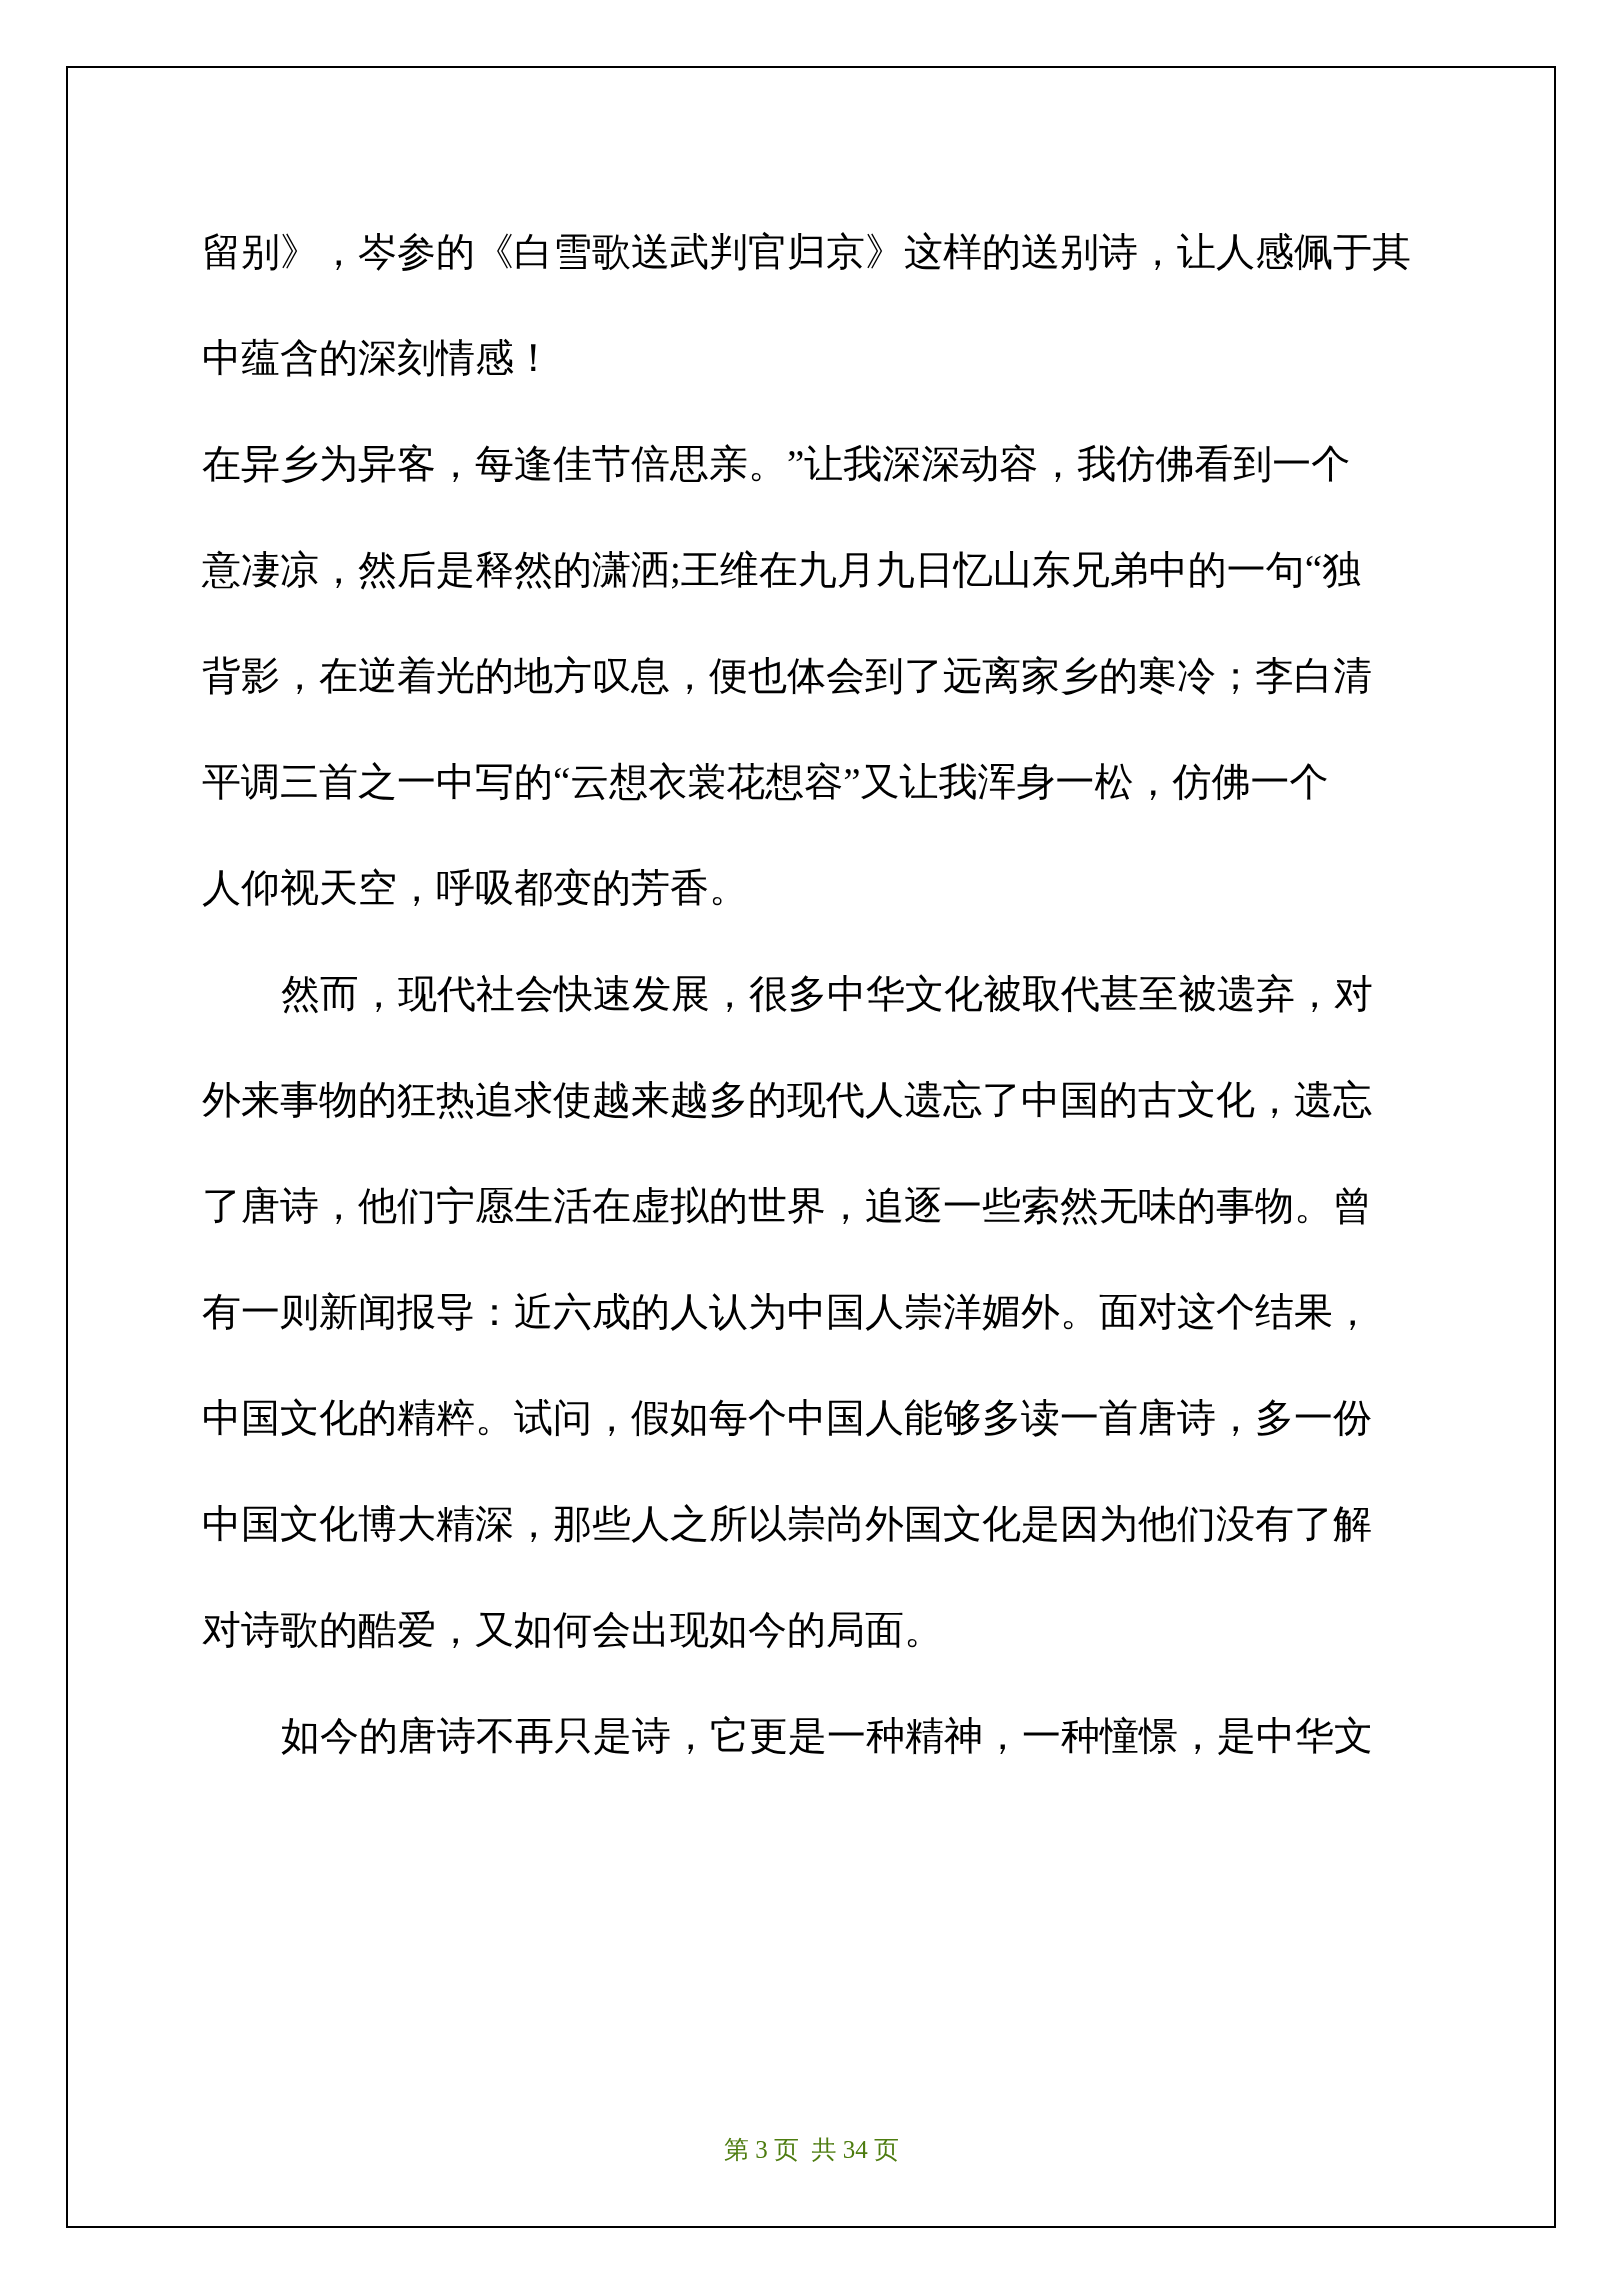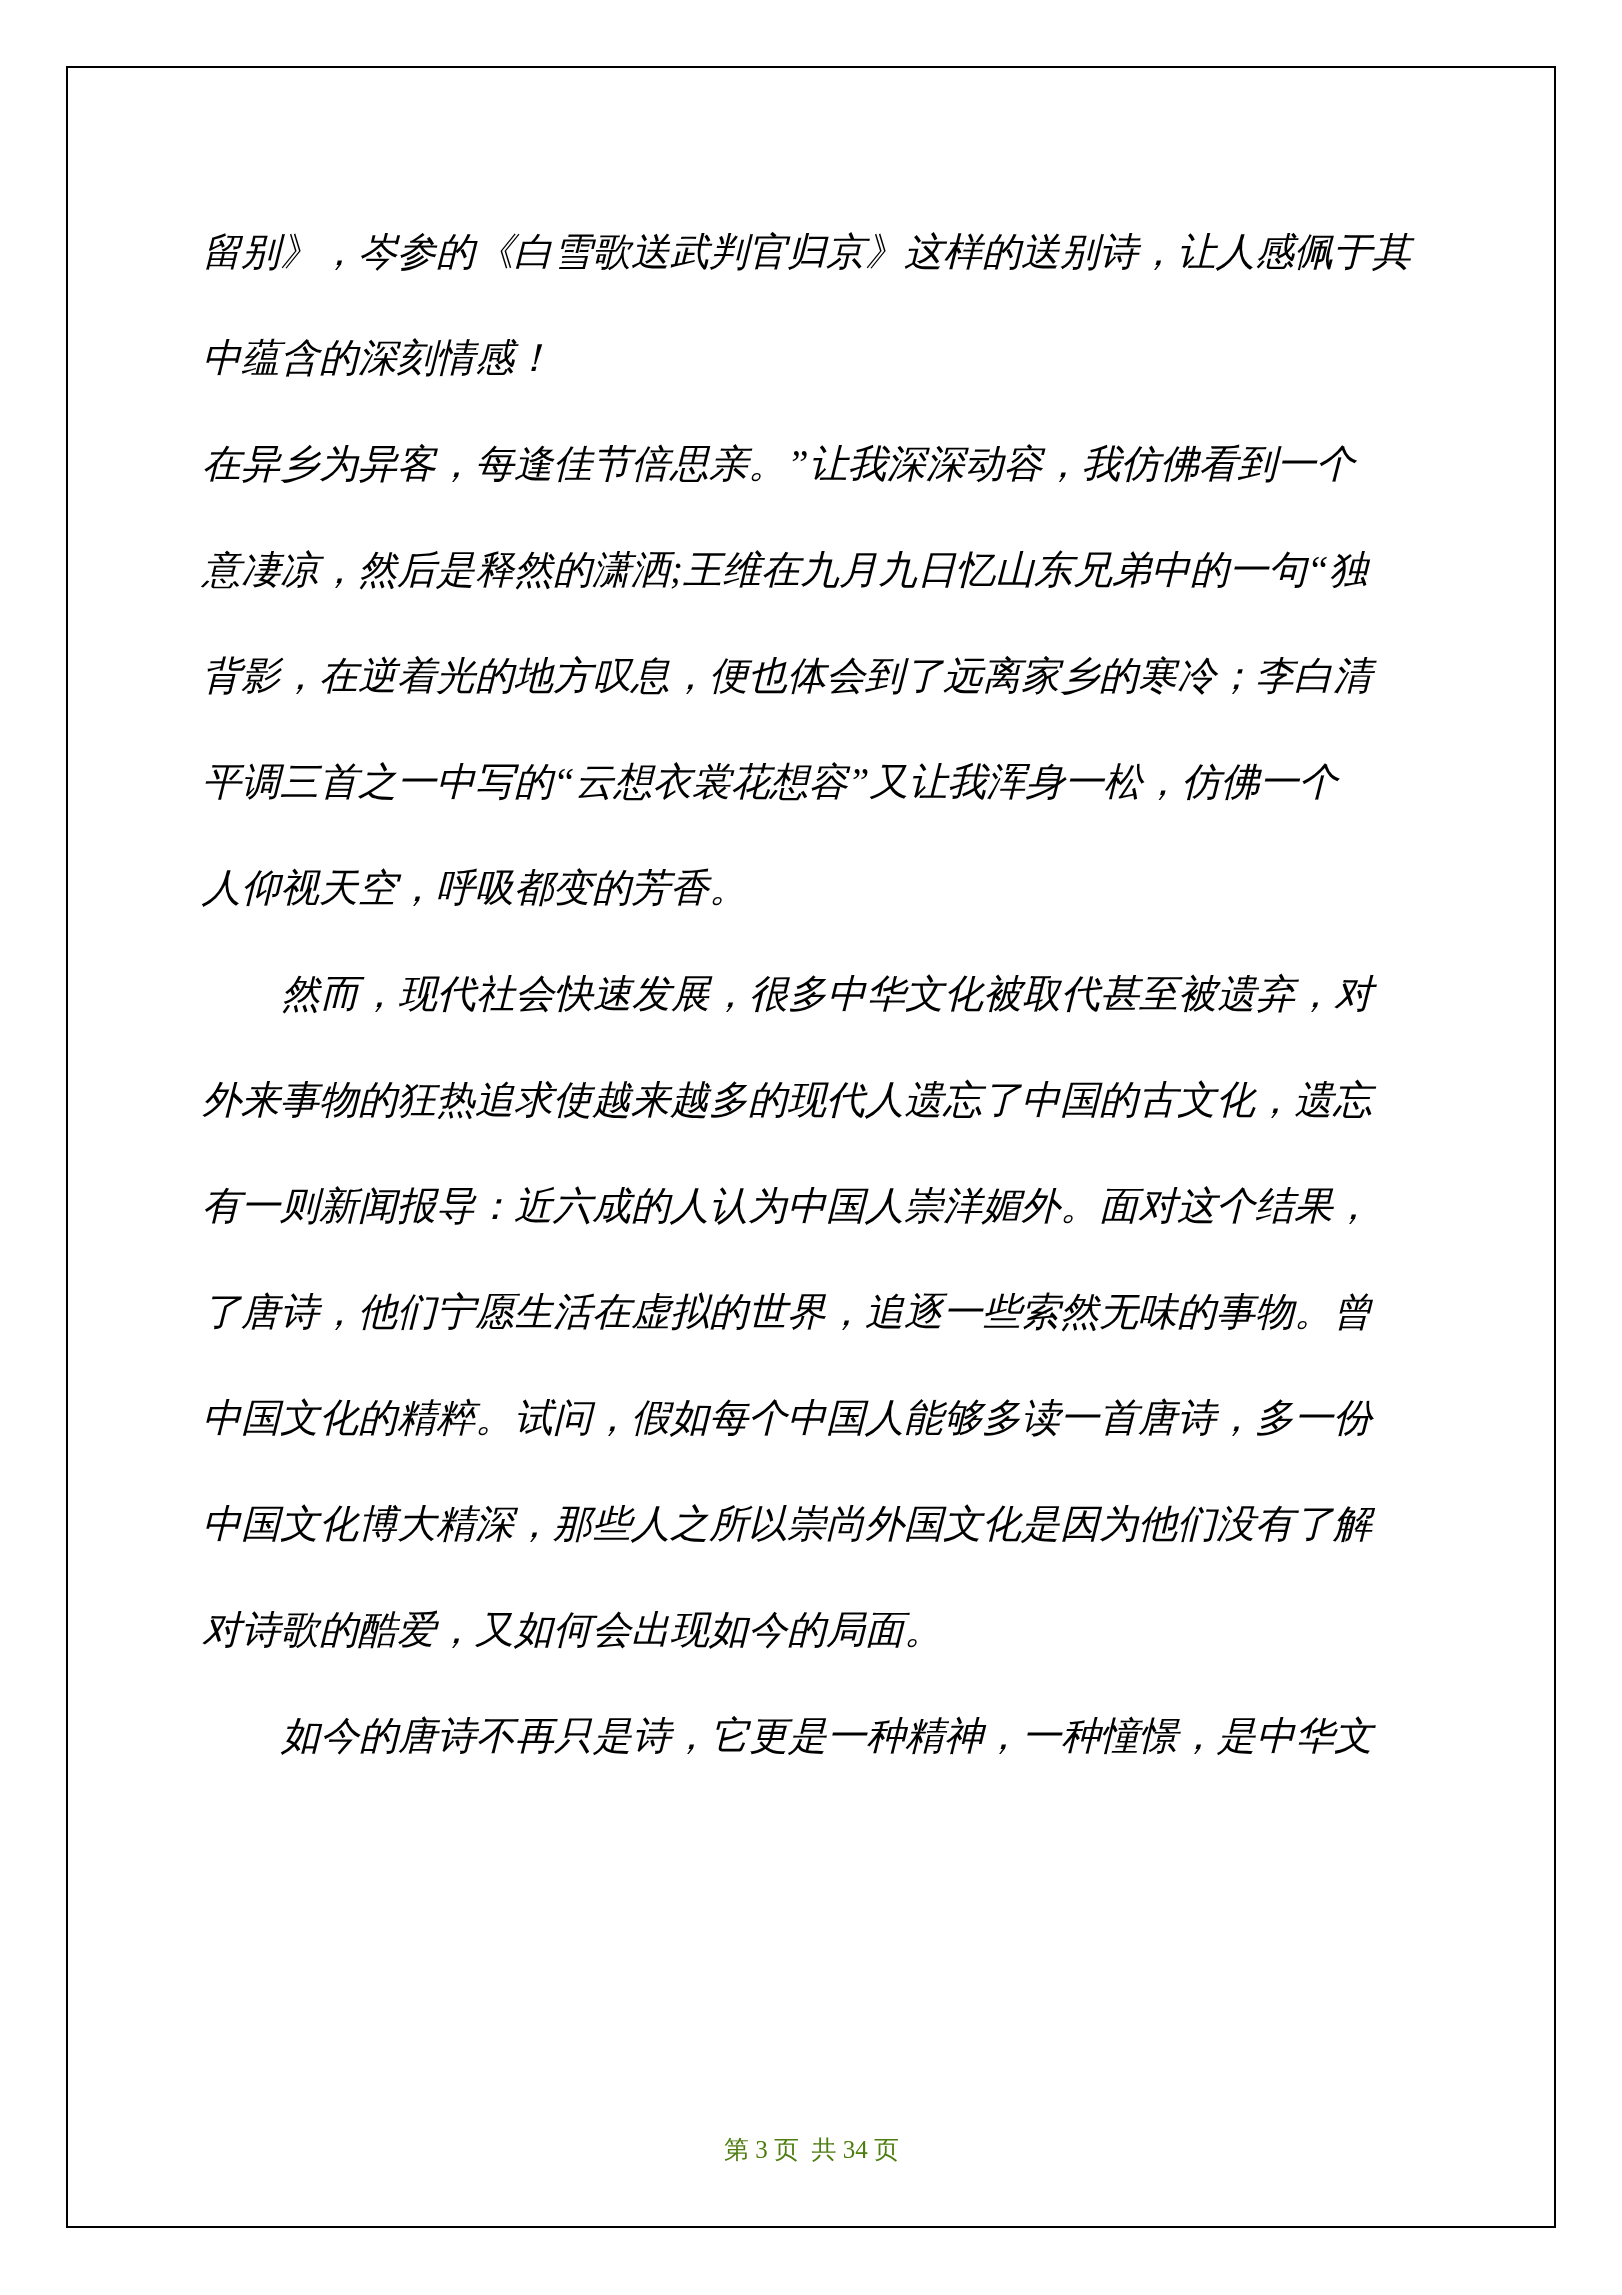--- a/index.html
+++ b/index.html
@@ -30,21 +30,20 @@
     left: 202px;
     top: 199px;
     width: 1230px;
     font-size: 39px;
     letter-spacing: 0px;
   }
   .line {
     height: 106px;
     line-height: 106px;
     white-space: nowrap;
-    font-style: italic;
   }
   .indent {
     padding-left: 79px;
   }
   .page-footer {
     position: absolute;
     left: 0;
     top: 2135px;
     width: 100%;
     text-align: center;
@@ -64,22 +63,22 @@
   <div class="text-block">
     <div class="line">留别》，岑参的《白雪歌送武判官归京》这样的送别诗，让人感佩于其</div>
     <div class="line">中蕴含的深刻情感！</div>
     <div class="line">在异乡为异客，每逢佳节倍思亲。”让我深深动容，我仿佛看到一个</div>
     <div class="line">意凄凉，然后是释然的潇洒;王维在九月九日忆山东兄弟中的一句“独</div>
     <div class="line">背影，在逆着光的地方叹息，便也体会到了远离家乡的寒冷；李白清</div>
     <div class="line">平调三首之一中写的“云想衣裳花想容”又让我浑身一松，仿佛一个</div>
     <div class="line">人仰视天空，呼吸都变的芳香。</div>
     <div class="line indent">然而，现代社会快速发展，很多中华文化被取代甚至被遗弃，对</div>
     <div class="line">外来事物的狂热追求使越来越多的现代人遗忘了中国的古文化，遗忘</div>
+    <div class="line">了唐诗，他们宁愿生活在虚拟的世界，追逐一些索然无味的事物。曾</div>
     <div class="line">有一则新闻报导：近六成的人认为中国人崇洋媚外。面对这个结果，</div>
-    <div class="line">了唐诗，他们宁愿生活在虚拟的世界，追逐一些索然无味的事物。曾</div>
     <div class="line">中国文化的精粹。试问，假如每个中国人能够多读一首唐诗，多一份</div>
     <div class="line">中国文化博大精深，那些人之所以崇尚外国文化是因为他们没有了解</div>
     <div class="line">对诗歌的酷爱，又如何会出现如今的局面。</div>
     <div class="line indent">如今的唐诗不再只是诗，它更是一种精神，一种憧憬，是中华文</div>
   </div>
 
   <div class="page-footer">第 3 页  共 34 页</div>
 
 </div>
 

